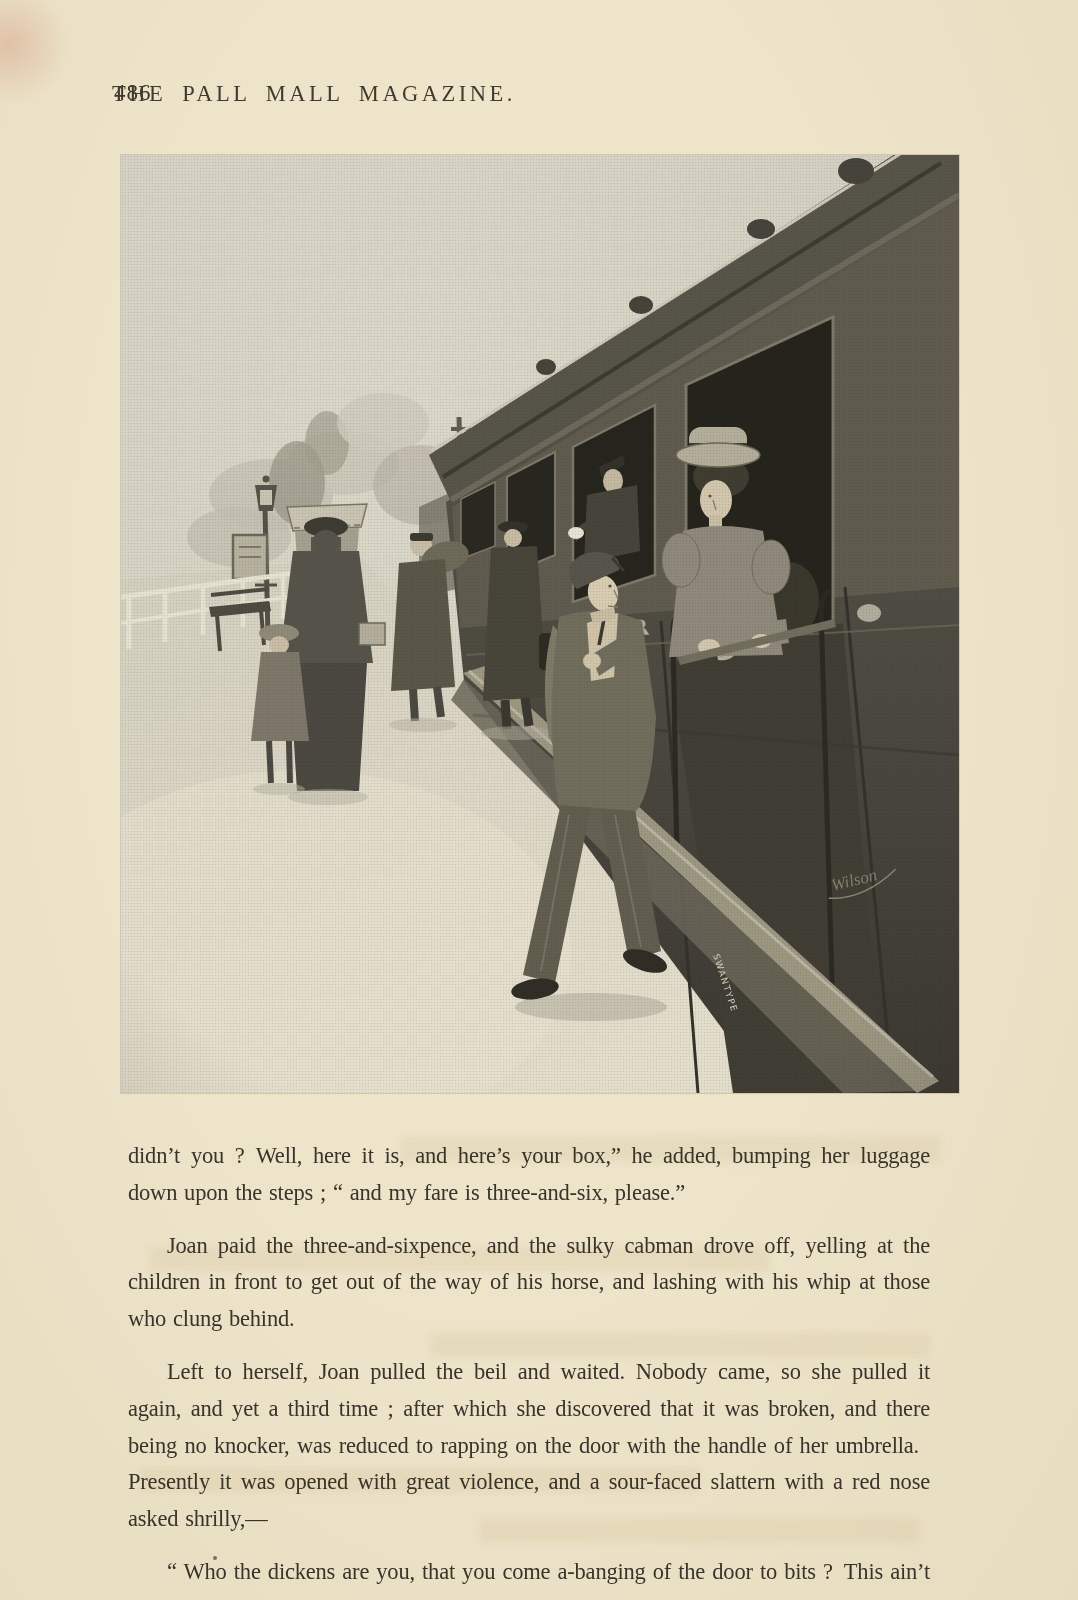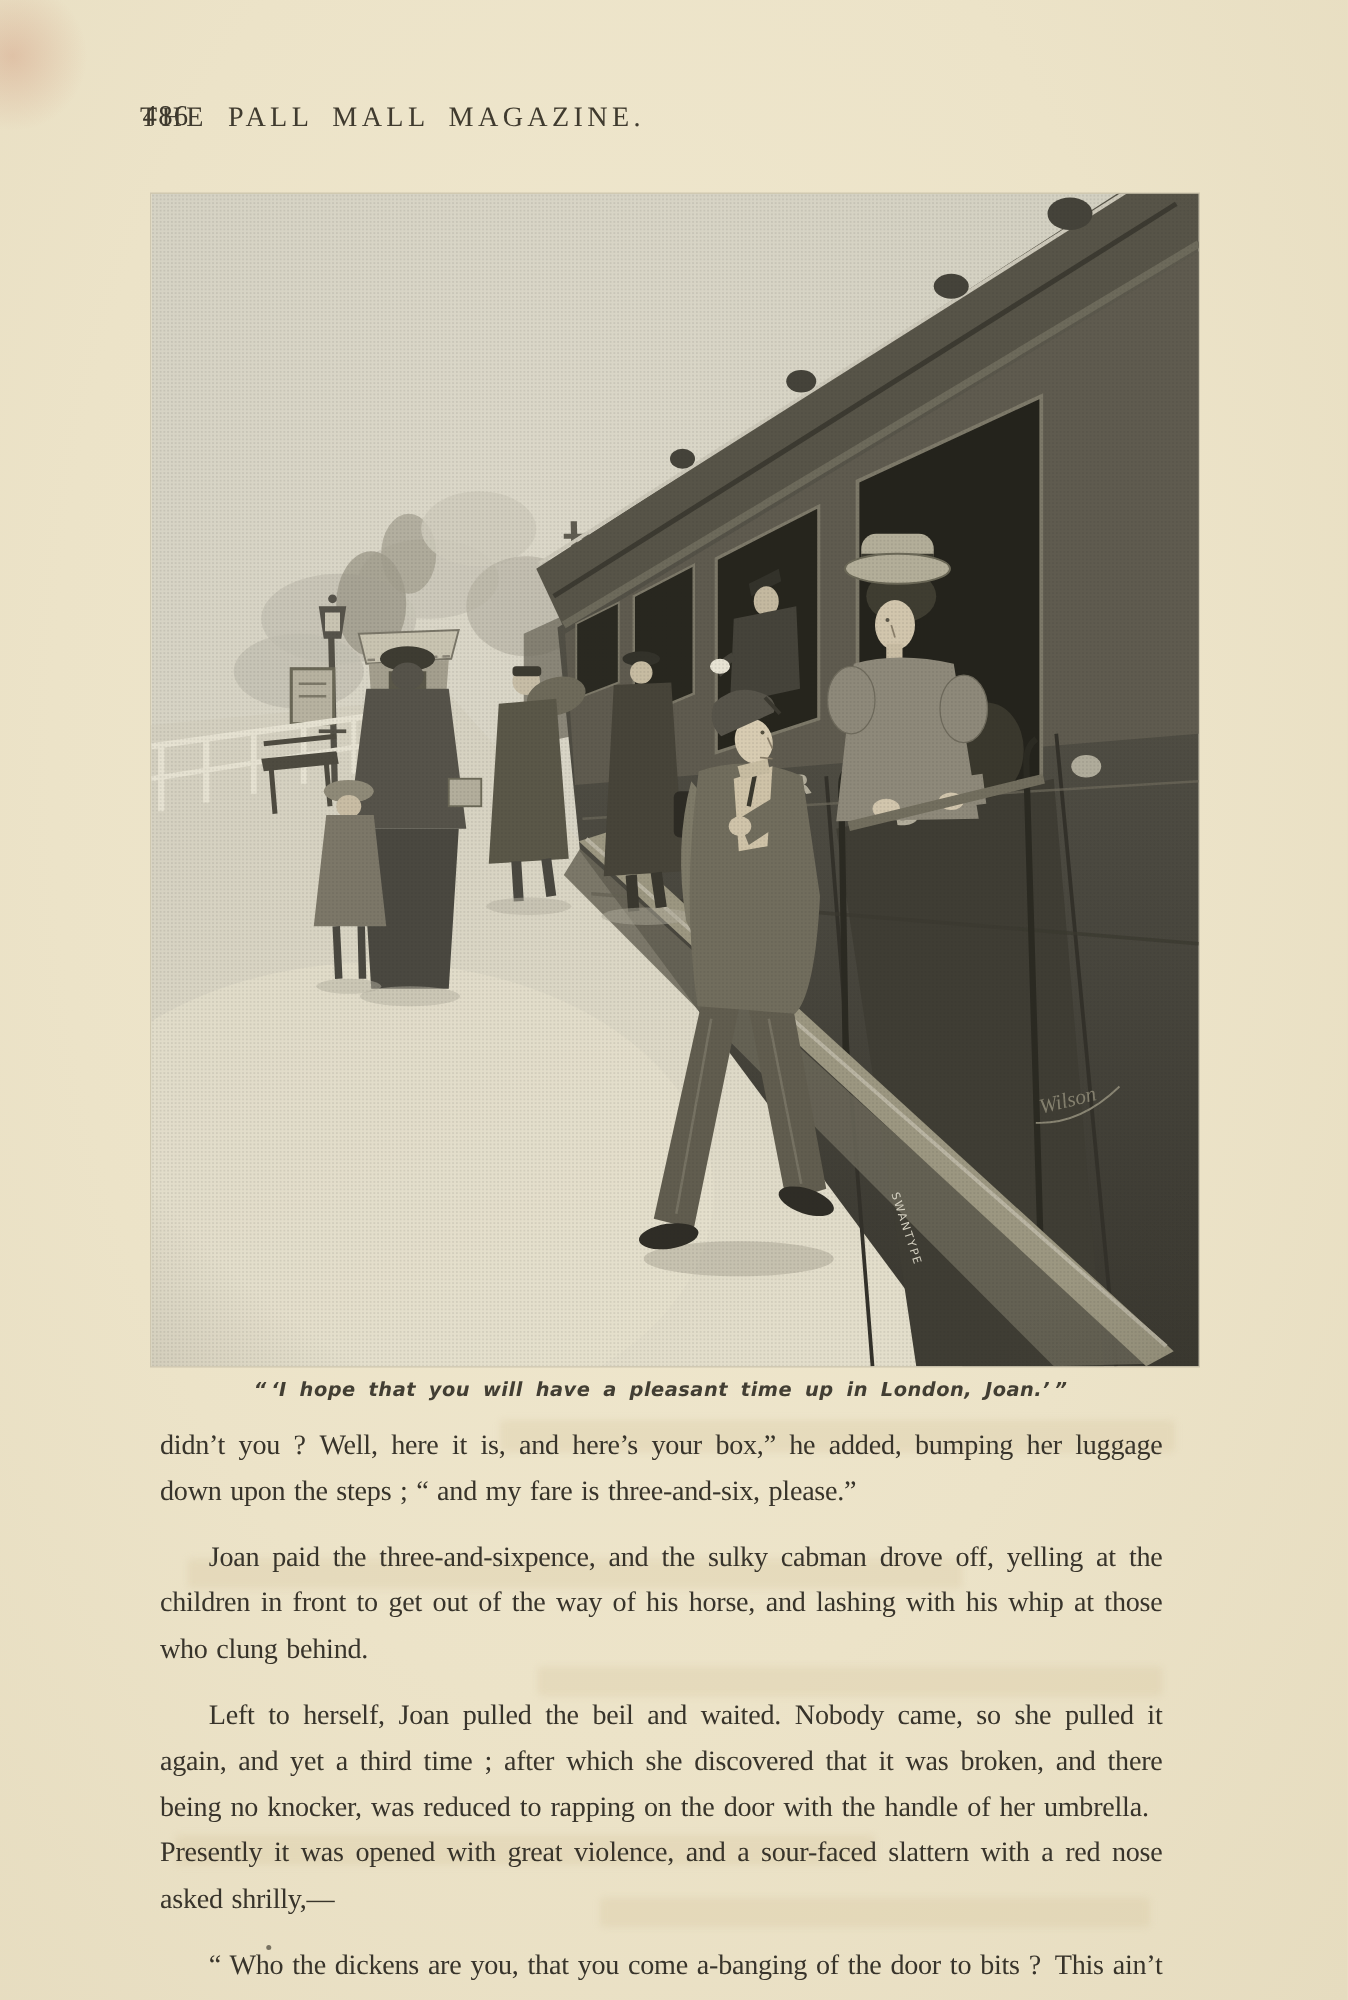--- a/index.html
+++ b/index.html
@@ -268,21 +268,20 @@
 
       <text x="592" y="800" font-size="9" letter-spacing="1.5" fill="#d6d2c2" transform="rotate(72 592 800)" font-family="'DejaVu Sans',sans-serif">SWANTYPE</text>
       <text x="712" y="736" font-size="17" font-style="italic" fill="#85816f" transform="rotate(-14 712 736)">Wilson</text>
       <path d="M706,742 Q740,752 778,730" stroke="#8a8674" stroke-width="1.5" fill="none" transform="rotate(-14 712 736)"></path>
 
       <rect x="0" y="0" width="838" height="938" fill="url(#ht)"></rect>
       <rect x="0" y="0" width="838" height="938" fill="url(#vig)"></rect>
     </svg>
   </figure>
 
-  <p class="caption">“ ‘I hope that you will have a pleasant time up in London, Joan.’ ”</p>
 
   <div class="ghost g1"></div>
   <div class="ghost g2"></div>
   <div class="ghost g3"></div>
   <div class="ghost g4"></div>
   <div class="ghost g5"></div>
 
   <main class="story">
       <p class="">didn’t you ? Well, here it is, and here’s your box,” he added, bumping her luggage down upon the steps ; “ and my fare is three-and-six, please.”</p>
       <p class="indent">Joan paid the three-and-sixpence, and the sulky cabman drove off, yelling at the children in front to get out of the way of his horse, and lashing with his whip at those who clung behind.</p>

